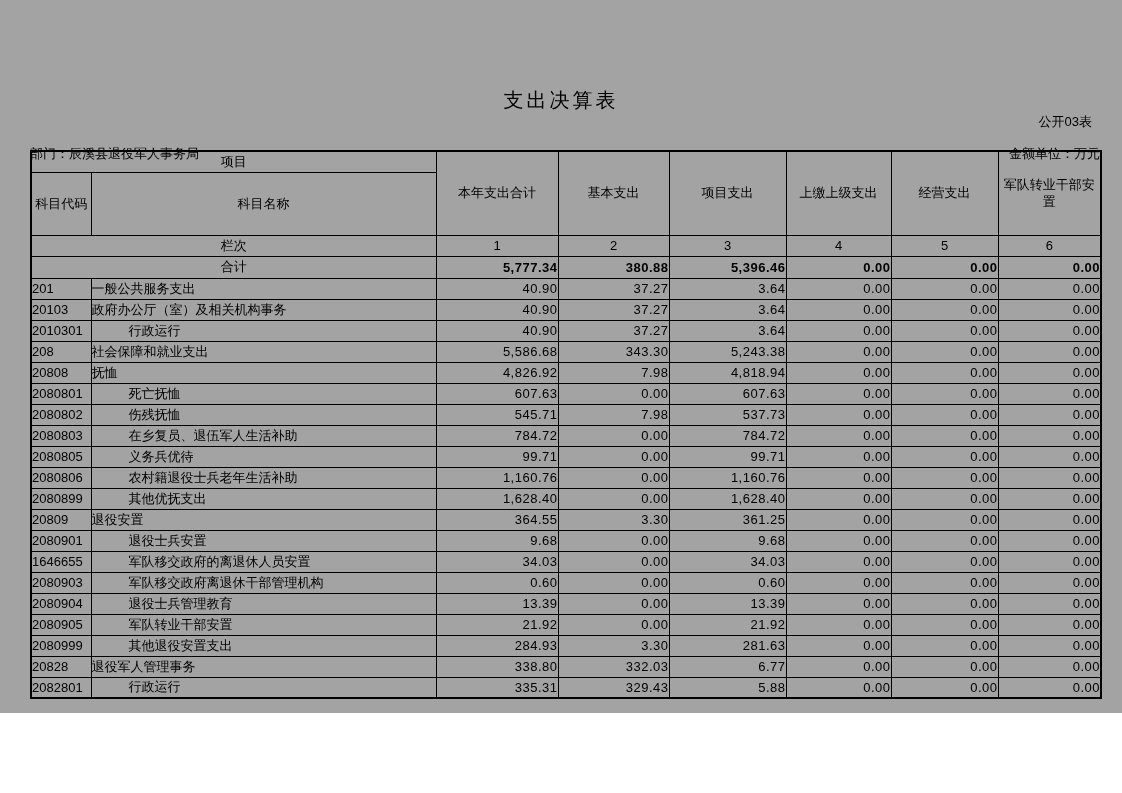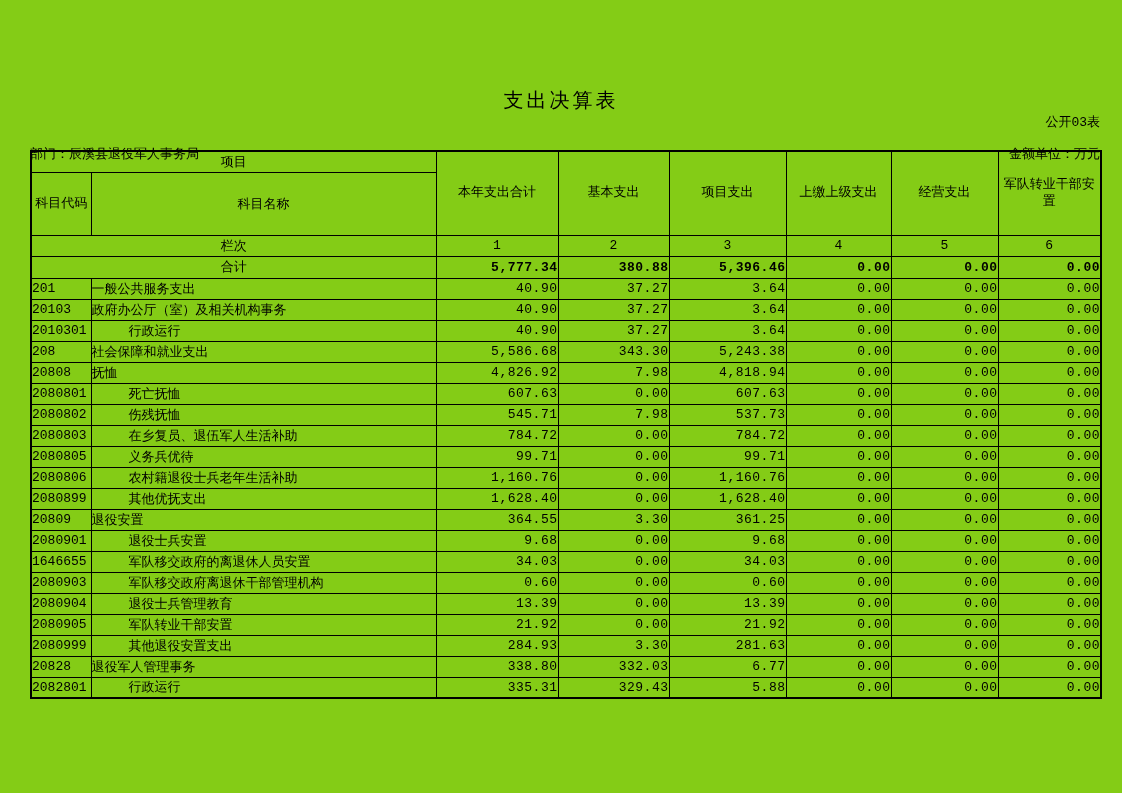--- a/index.html
+++ b/index.html
@@ -3,39 +3,39 @@
 <meta charset="utf-8">
 <style>
   html, body {
     margin: 0;
     padding: 0;
     background: #ffffff;
   }
   .page {
     position: relative;
     width: 1122px;
-    height: 793px;
-    background: #84cc16;
+    height: 713px;
+    background: #a3a3a3;
     color: #000000;
-    font-family: Liberation Mono, monospace;
+    font-family: Liberation Sans, sans-serif;
     overflow: hidden;
   }
   .doc-title {
     position: absolute;
     top: 87px;
     left: 0;
     width: 100%;
     text-align: center;
     font-size: 20px;
     letter-spacing: 3px;
   }
   .table-tag {
     position: absolute;
     top: 113px;
-    right: 22px;
+    right: 30px;
     font-size: 13px;
   }
   .meta-line {
     position: absolute;
     top: 131px;
     left: 30px;
     width: 1070px;
     display: flex;
     justify-content: space-between;
     font-size: 13px;

